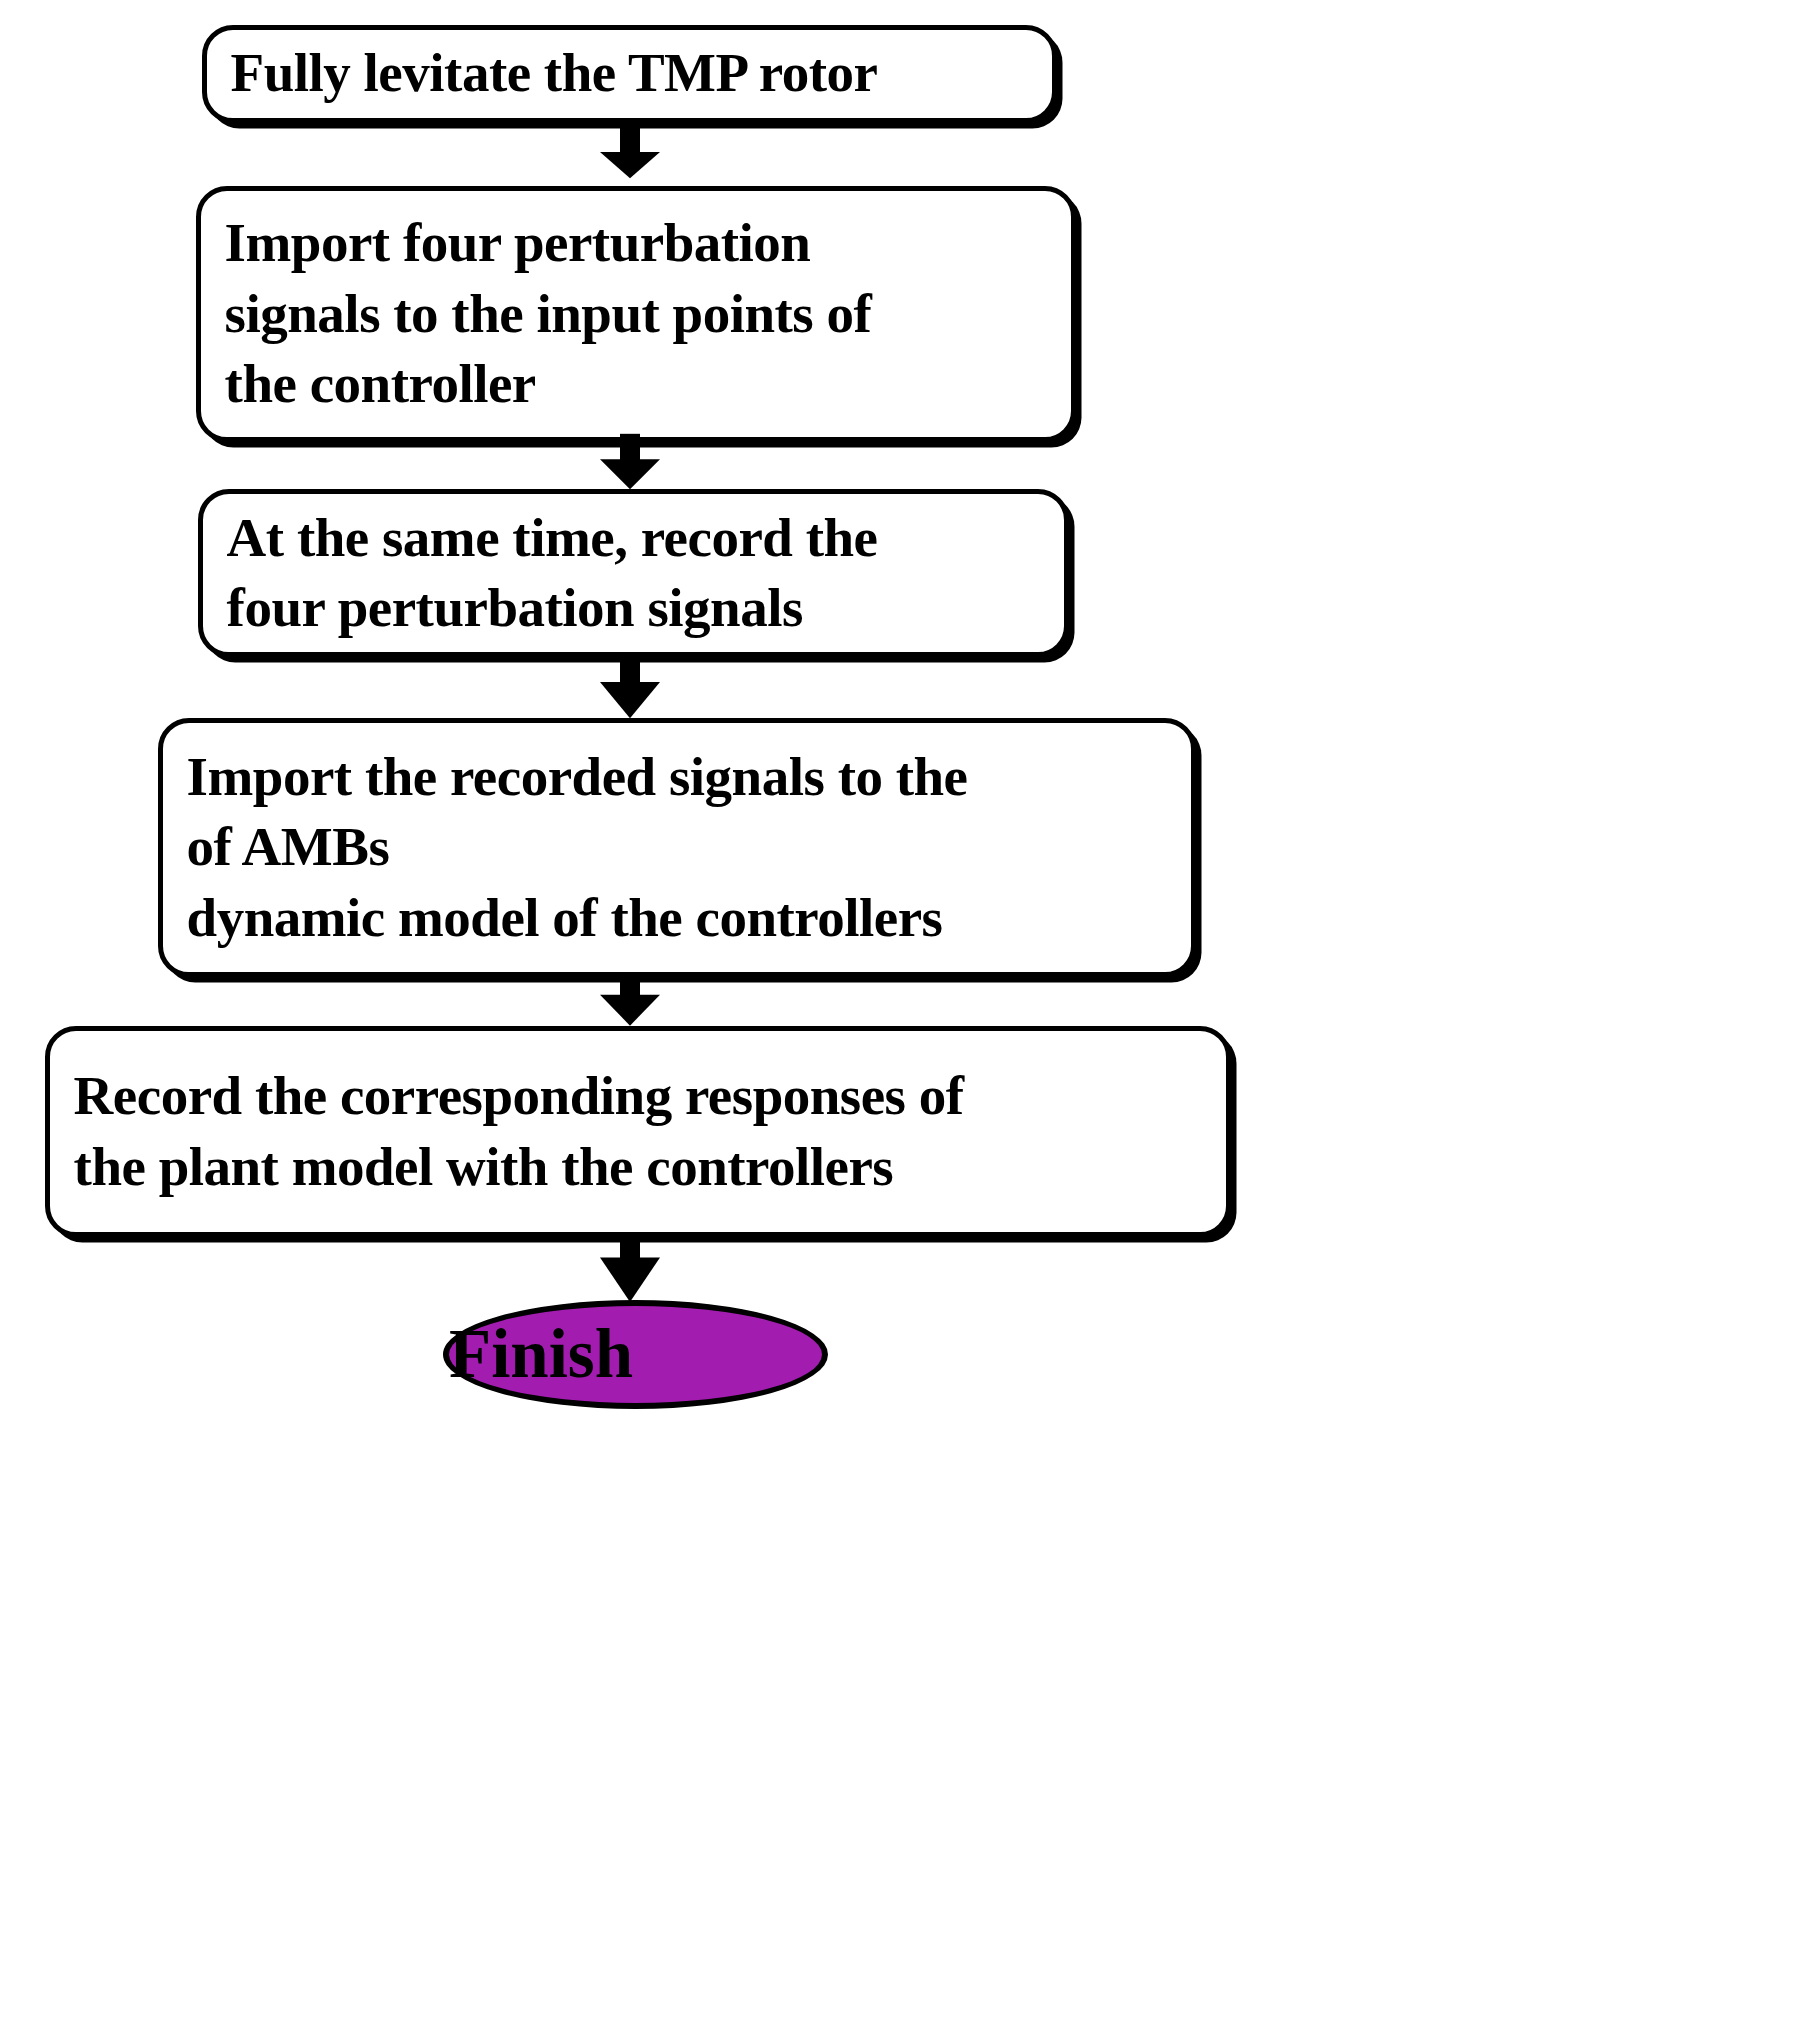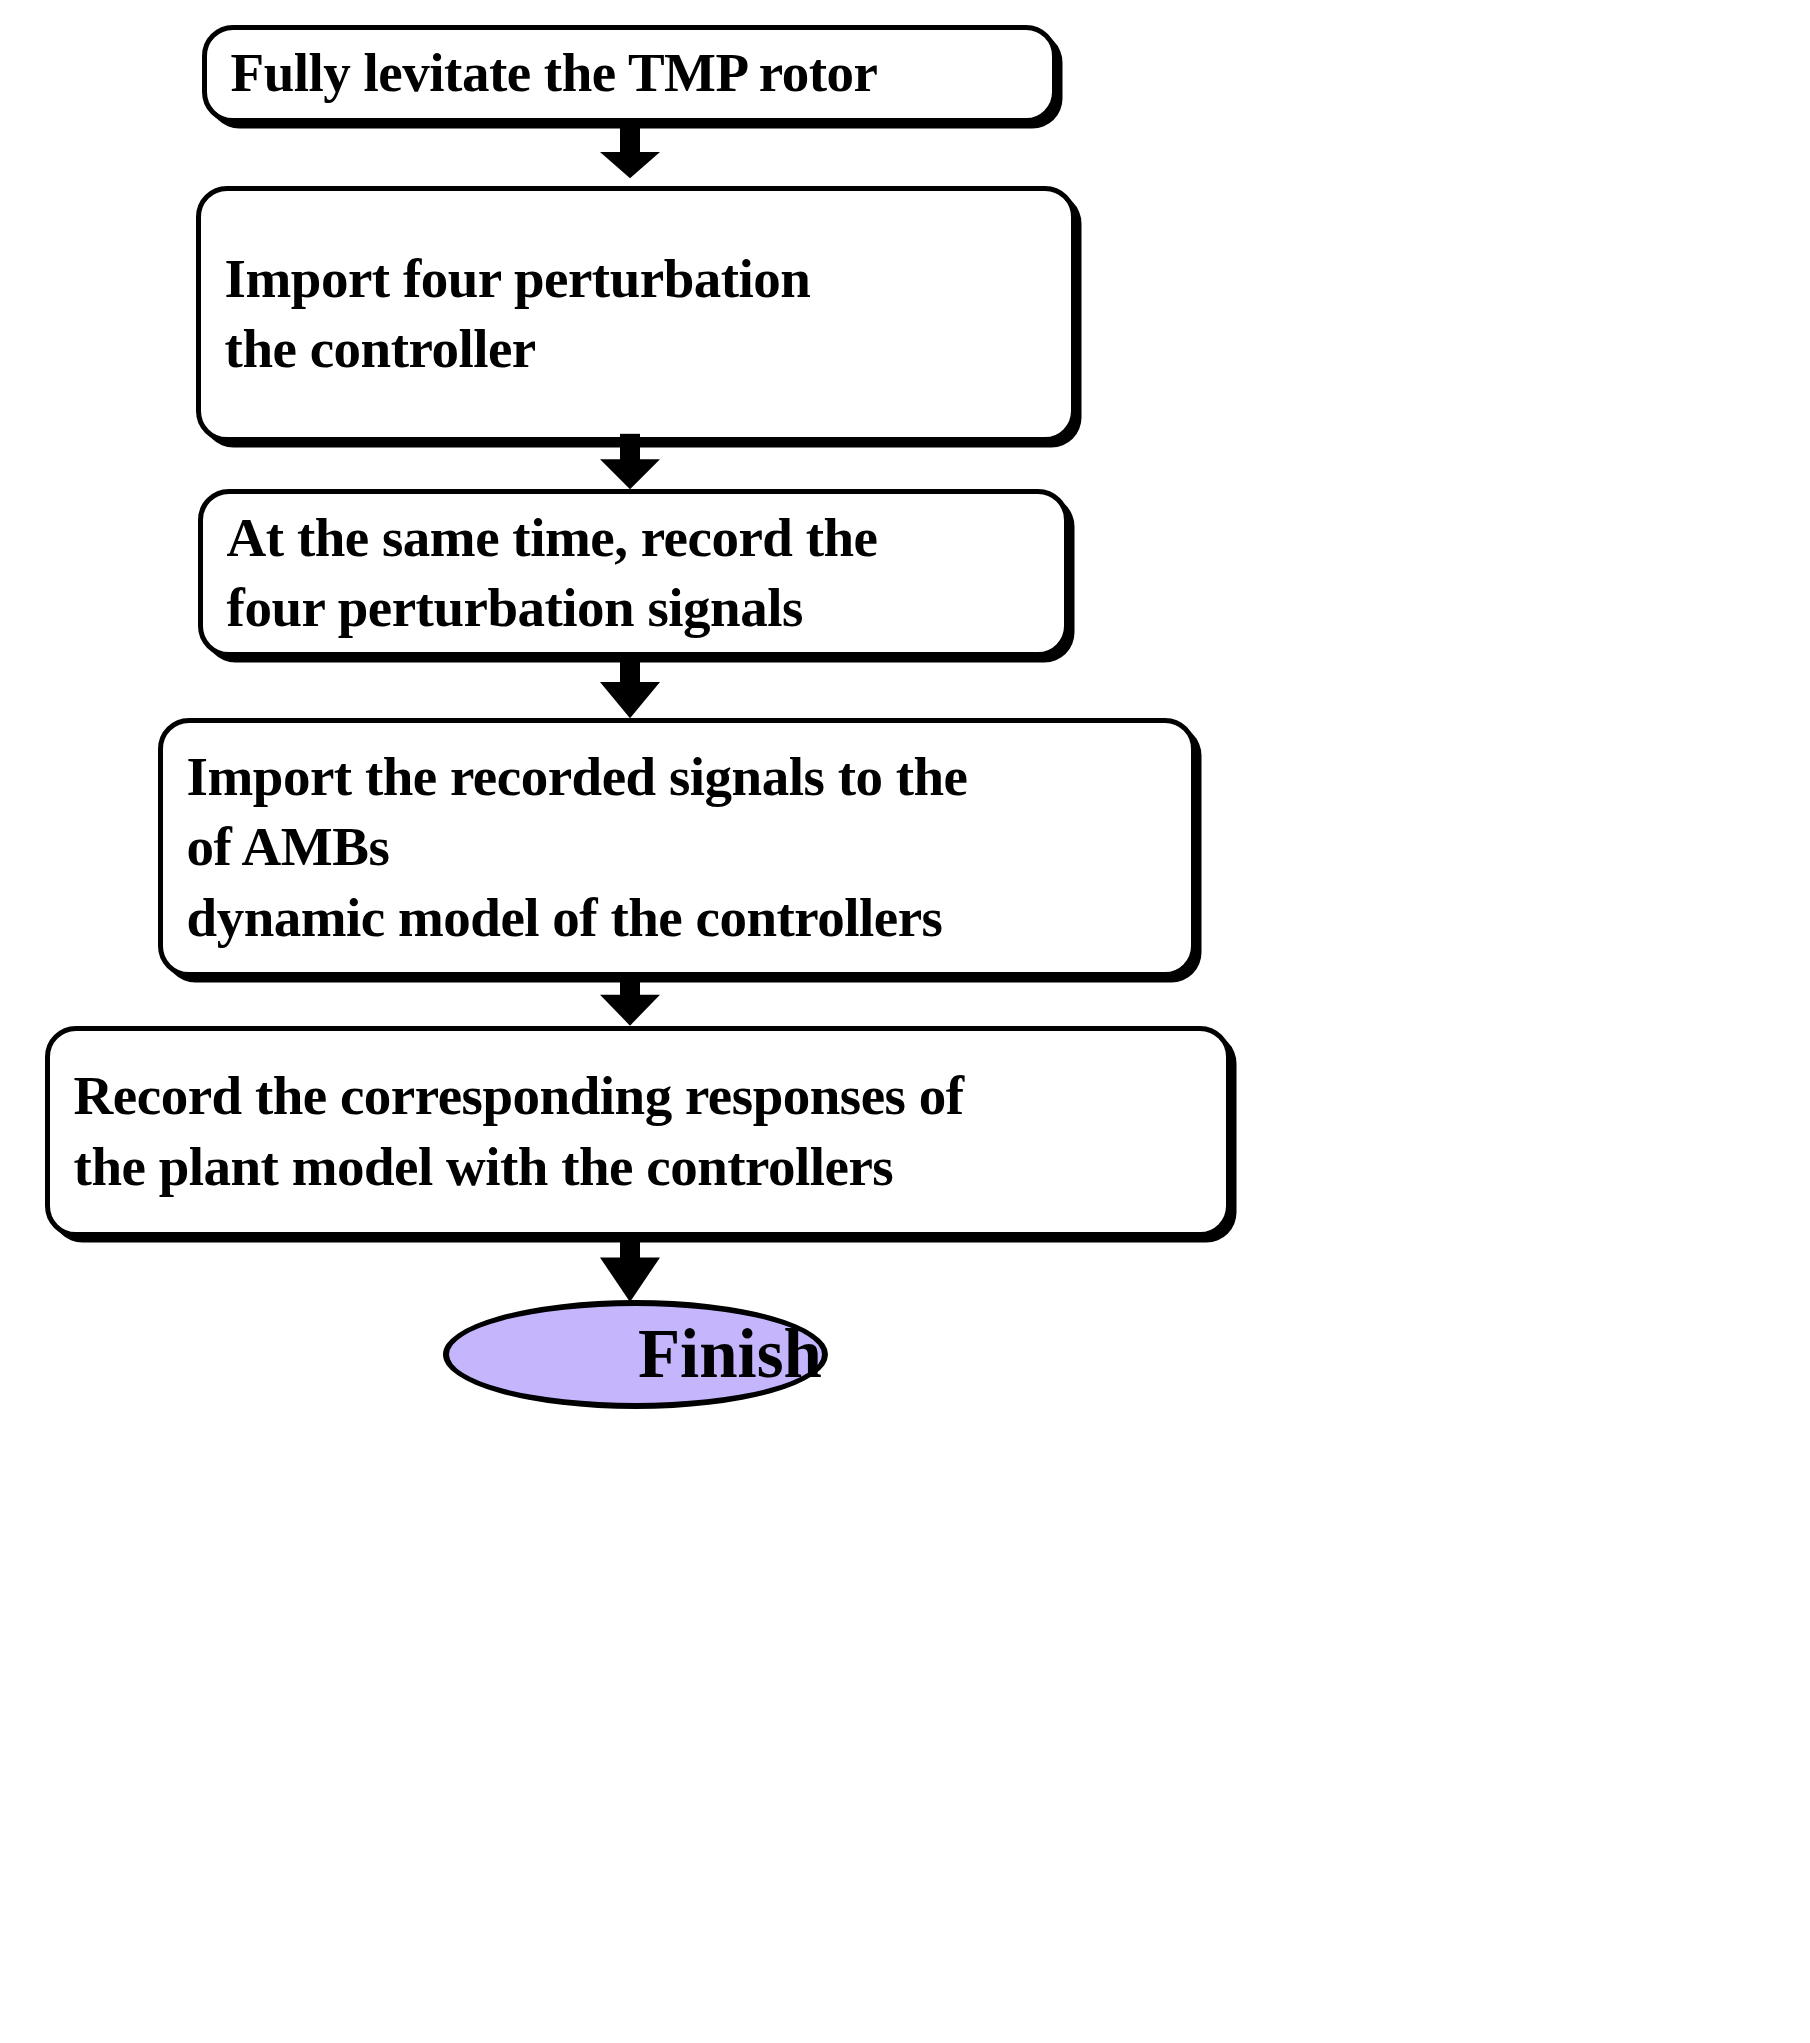--- a/index.html
+++ b/index.html
@@ -50,26 +50,26 @@
   #node-record-resp   { left: 45px;   top: 1026px; width: 1186px; height: 211px; }
 
   
   #node-finish {
     position: absolute;
     left: 443px;
     top: 1300px;
     width: 385px;
     height: 109px;
     box-sizing: border-box;
-    background: #c4b5fd;
+    background: #a21caf;
     border: 6.4px solid #000000;
     border-radius: 50%;
     display: flex;
     align-items: center;
-    justify-content: flex-end;
+    justify-content: flex-start;
   }
   #node-finish .line {
     font-weight: bold;
     font-size: 69px;
     line-height: 1;
     color: #000000;
     white-space: nowrap;
   }
 
   
@@ -91,20 +91,21 @@
 
   <div class="arrow">
     <svg width="1810" height="2044" viewBox="0 0 1991 2248">
       <rect x="682" y="133" width="22" height="38" fill="#000000"></rect>
       <polygon points="660,167 726,167 693,196" fill="#000000"></polygon>
     </svg>
   </div>
 
   <div class="node" id="node-import-perturb">
     <div class="line">Import four perturbation</div>
+    <div class="line">signals to the input points of</div>
     <div class="line">the controller</div>
   </div>
 
   <div class="arrow">
     <svg width="1810" height="2044" viewBox="0 0 1991 2248">
       <rect x="682" y="477" width="22" height="32" fill="#000000"></rect>
       <polygon points="660,505 726,505 693,538" fill="#000000"></polygon>
     </svg>
   </div>
 

